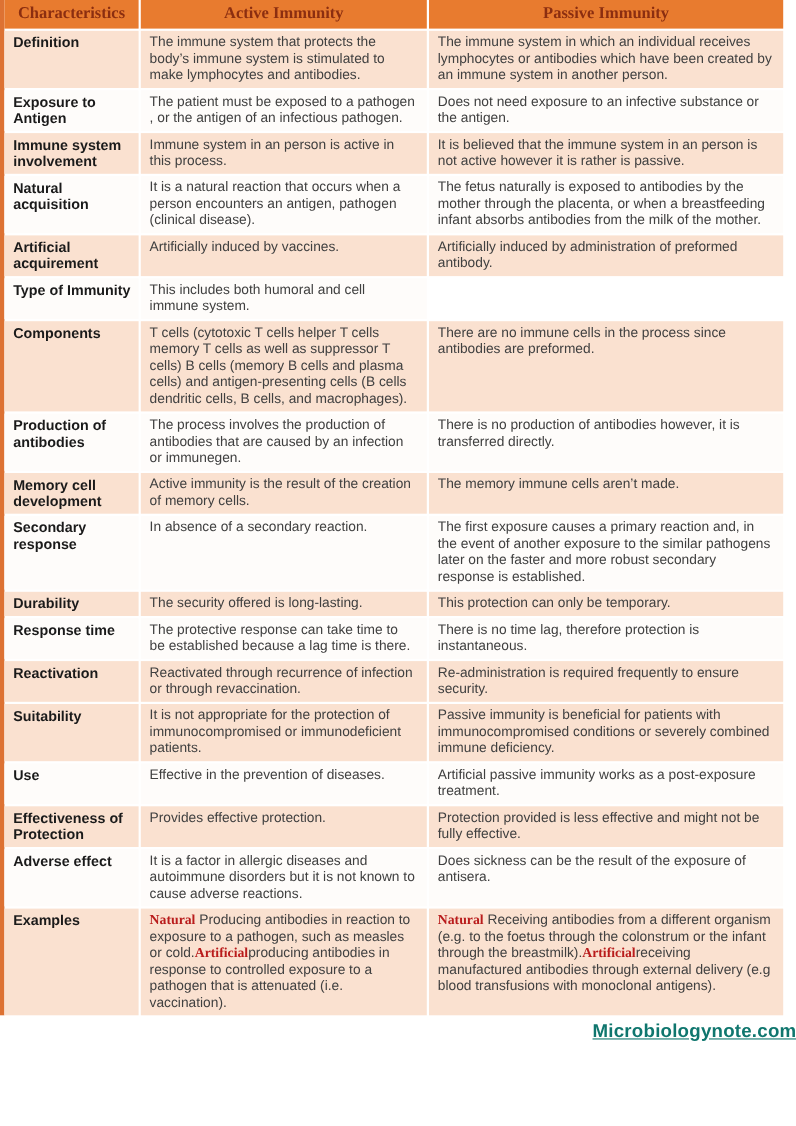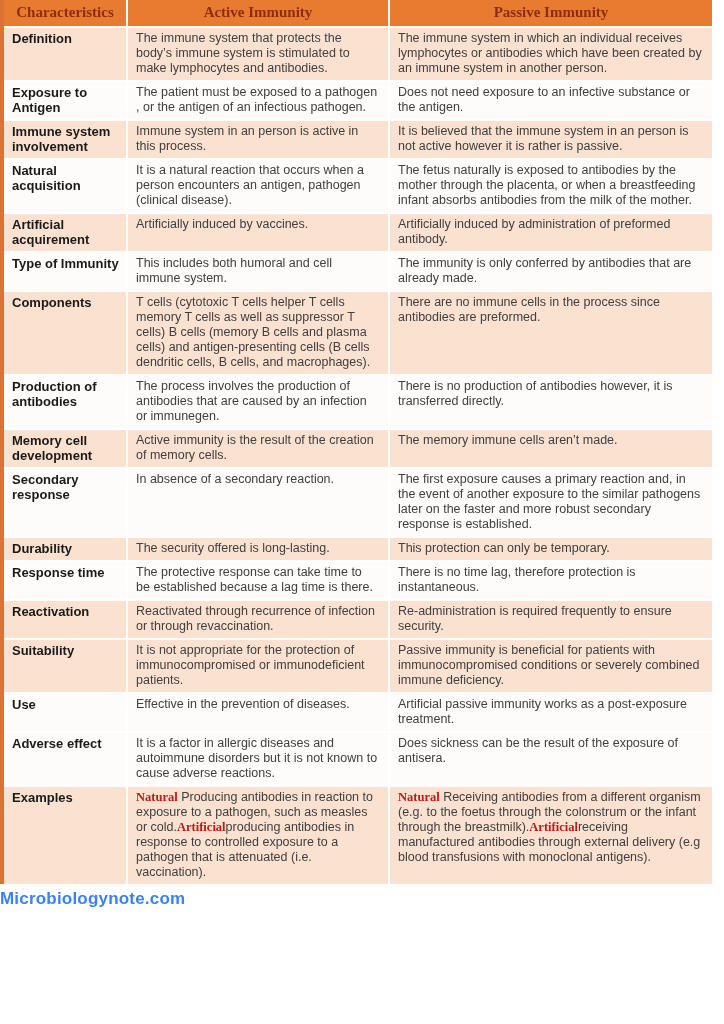--- a/index.html
+++ b/index.html
@@ -53,25 +53,26 @@
   }
   .row.peach .cell{background:var(--row-peach);}
   .row.white .cell{background:var(--row-white);}
   .cell b{
     font-family:"Liberation Serif","DejaVu Serif",serif;
     font-weight:700;
     color:#b91c1c;
   }
   .footer{
     margin-top:5px;
-    text-align:left;
+    text-align:right;
     font-weight:700;
     font-size:17px;
-    color:#3b82f6;
+    color:#0f766e;
     letter-spacing:0.2px;
+    text-decoration:underline;
   }
 </style>
 </head>
 <body>
 
 <div class="page">
 
   <div class="cmp-table">
 
     <div class="row header-row">
@@ -107,21 +108,20 @@
 
   <div class="row peach">
     <div class="cell label">Artificial acquirement</div>
     <div class="cell">Artificially induced by vaccines.</div>
     <div class="cell">Artificially induced by administration of preformed antibody.</div>
   </div>
 
   <div class="row white">
     <div class="cell label">Type of Immunity</div>
     <div class="cell">This includes both humoral and cell immune system.</div>
-    <div class="cell">The immunity is only conferred by antibodies that are already made.</div>
   </div>
 
   <div class="row peach">
     <div class="cell label">Components</div>
     <div class="cell">T cells (cytotoxic T cells helper T cells memory T cells as well as suppressor T cells) B cells (memory B cells and plasma cells) and antigen-presenting cells (B cells dendritic cells, B cells, and macrophages).</div>
     <div class="cell">There are no immune cells in the process since antibodies are preformed.</div>
   </div>
 
   <div class="row white">
     <div class="cell label">Production of antibodies</div>
@@ -165,20 +165,25 @@
     <div class="cell">It is not appropriate for the protection of immunocompromised or immunodeficient patients.</div>
     <div class="cell">Passive immunity is beneficial for patients with immunocompromised conditions or severely combined immune deficiency.</div>
   </div>
 
   <div class="row white">
     <div class="cell label">Use</div>
     <div class="cell">Effective in the prevention of diseases.</div>
     <div class="cell">Artificial passive immunity works as a post-exposure treatment.</div>
   </div>
 
+  <div class="row peach">
+    <div class="cell label">Effectiveness of Protection</div>
+    <div class="cell">Provides effective protection.</div>
+    <div class="cell">Protection provided is less effective and might not be fully effective.</div>
+  </div>
 
   <div class="row white">
     <div class="cell label">Adverse effect</div>
     <div class="cell">It is a factor in allergic diseases and autoimmune disorders but it is not known to cause adverse reactions.</div>
     <div class="cell">Does sickness can be the result of the exposure of antisera.</div>
   </div>
 
   <div class="row peach">
     <div class="cell label">Examples</div>
     <div class="cell"><b>Natural</b> Producing antibodies in reaction to exposure to a pathogen, such as measles or cold.<b>Artificial</b>producing antibodies in response to controlled exposure to a pathogen that is attenuated (i.e. vaccination).</div>

